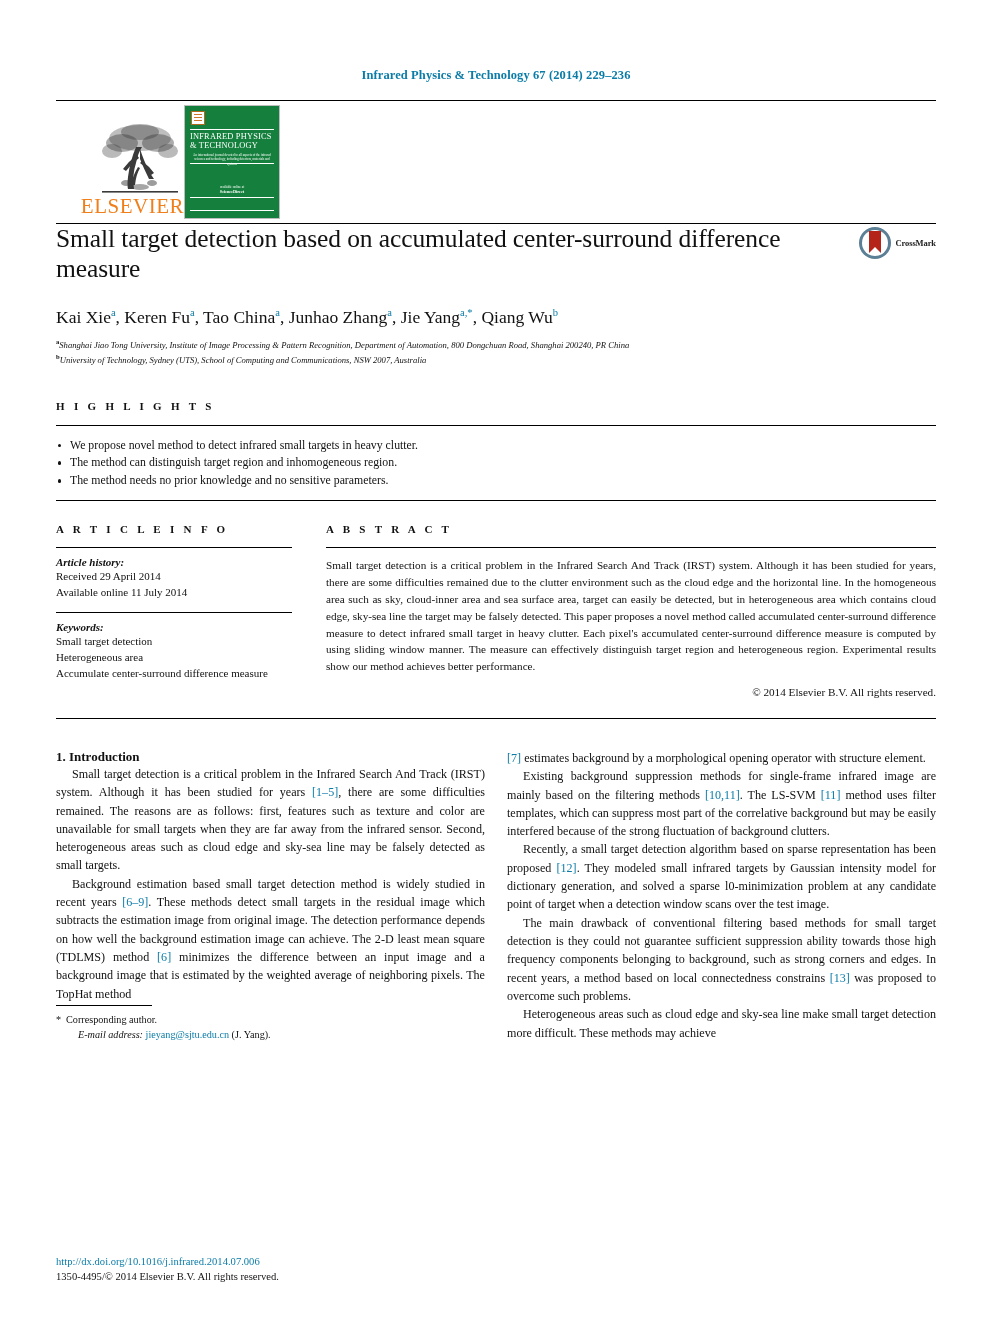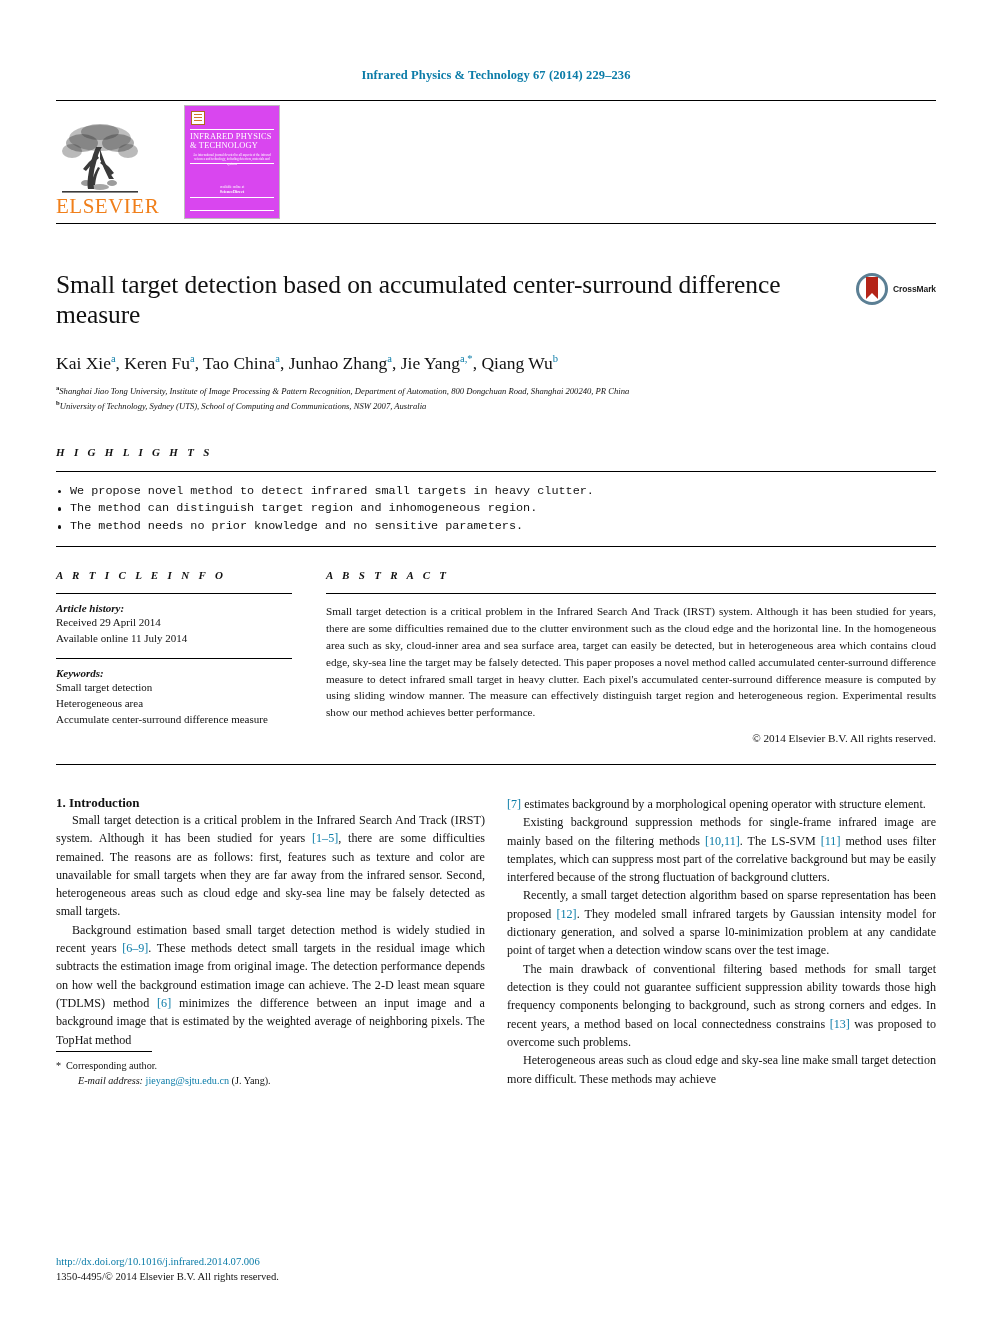--- a/index.html
+++ b/index.html
@@ -30,21 +30,21 @@
     margin-top: 17px;
     border-top: 1.6px solid #000;
     border-bottom: 1.6px solid #000;
     height: 124px;
     display: flex;
     align-items: stretch;
   }
   .elsevier-logo {
     width: 128px; flex: 0 0 128px;
     display: flex; flex-direction: column;
-    align-items: flex-start; justify-content: flex-end;
+    align-items: flex-end; justify-content: flex-end;
     padding-bottom: 6px;
   }
   .tree-svg { display:block; }
   .elsevier-word {
     font-family: "Liberation Serif", serif;
     color: #f07f1a;
     font-size: 21px;
     letter-spacing: 0.5px;
     line-height: 1;
     margin-top: 1px;
@@ -75,21 +75,21 @@
     font-size: 11.5px;
     color: #222;
     letter-spacing: 1.7px;
   }
   .cover {
     width: 96px; flex: 0 0 96px;
     display:flex; align-items:center; justify-content:flex-end;
   }
   .cover-inner {
     width: 98px; height: 114px;
-    background: #d946ef;
+    background: #15803d;
     border: 1px solid #bdbdbd;
     position: relative;
     overflow: hidden;
   }
   .cover-topbox { position:absolute; left:6px; top:5px; width:14px; height:14px;
     background:#fff; border:1px solid #b06a1c; }
   .cover-topbox:after{ content:""; position:absolute; left:2px; top:2px; right:2px; bottom:2px;
     background: repeating-linear-gradient(#d0772a 0 1px, transparent 1px 3px); }
   .cover-rule { position:absolute; left:5px; right:5px; height:1px; background:#fff; }
   .cover-r1 { top: 23px; }
@@ -105,37 +105,37 @@
     position:absolute; left:7px; right:7px; top:47px;
     color:#fff; font-size:3.2px; line-height:1.35; text-align:center;
   }
   .cover-foot {
     position:absolute; left:7px; right:7px; bottom:23px;
     color:#fff; font-size:3.3px; line-height:1.4; text-align:center;
   }
   .cover-foot b { font-size:4.2px; }
 
   
-  .title-block { margin-top: 46px; position: relative; }
+  .title-block { position: relative; }
   .paper-title {
     font-family: "Liberation Serif", serif;
     font-size: 25.5px;
     line-height: 1.19;
     font-weight: normal;
     color: #111;
     margin: 0;
     padding-right: 120px;
     letter-spacing: -0.1px;
   }
   .crossmark {
     position: absolute; right: 0; top: 2px;
     display:flex; align-items:center; gap:4px;
   }
   .crossmark-label {
-    font-family:Liberation Sans, sans-serif;
+    font-family:Liberation Serif, serif;
     font-size: 8.5px; font-weight: bold; color:#222;
     letter-spacing:-.1px;
   }
 
   .authors {
     margin-top: 21px;
     font-family: "Liberation Serif", serif;
     font-size: 17.5px;
     color: #111;
     line-height:1.3;
@@ -151,29 +151,28 @@
   }
   .affil sup { font-style: normal; font-weight: bold; font-size: 6.6px; }
 
   
   .sec-label {
     font-family: "Liberation Serif", serif;
     font-weight: bold;
     font-size: 11px;
     letter-spacing: 3.3px;
     color: #111;
-    font-style: italic;
   }
 
   
   .highlights { margin-top: 34px; }
   .hl-rule-top { border-top: 1.5px solid #000; margin-top: 13px; }
   .hl-list { margin: 0; padding: 11px 0 10px 0; list-style: none; }
   .hl-list li {
-    font-family: Liberation Mono, monospace;
+    font-family: Liberation Serif, serif;
     font-size: 11.8px;
     line-height: 1.52;
     color:#111;
     padding-left: 14px;
     position: relative;
   }
   .hl-list li:before {
     content:"";
     position:absolute; left:2px; top:7px;
     width:3.2px; height:3.2px; background:#111; border-radius:50%;

